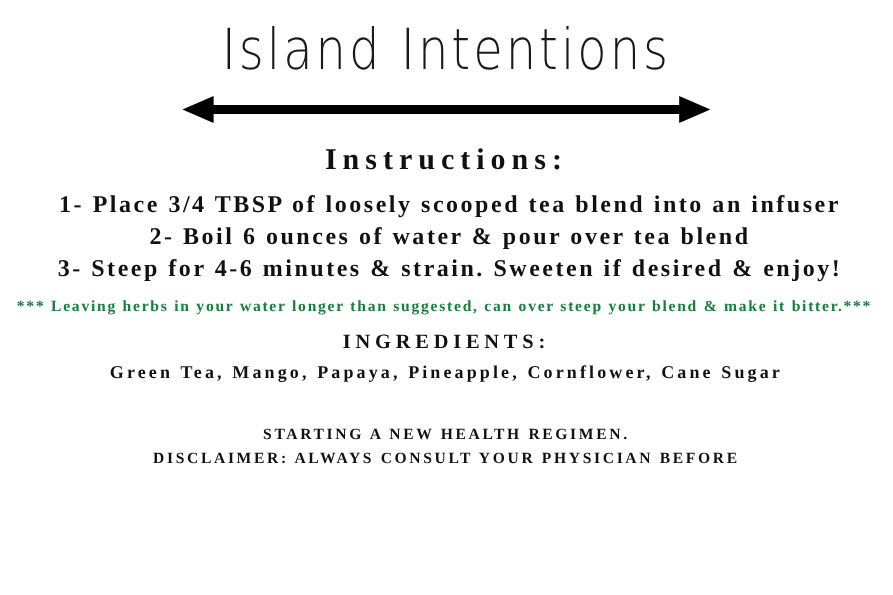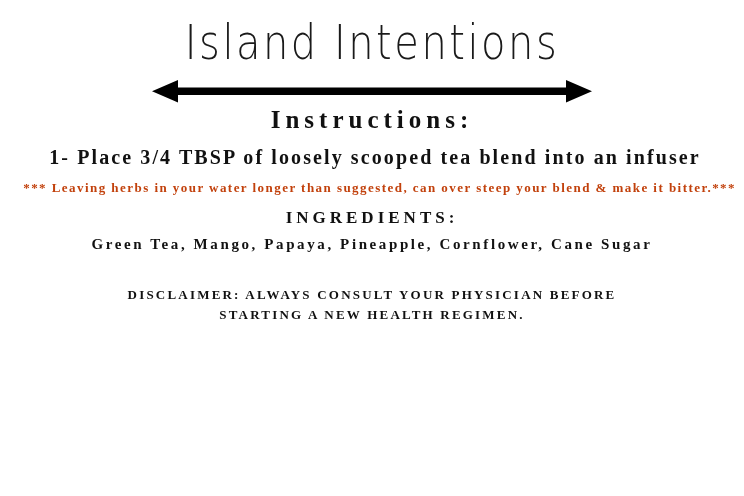--- a/index.html
+++ b/index.html
@@ -47,21 +47,21 @@
   .arrow-svg { display: block; }
 
   
   .section-heading {
     text-align: center;
     font-family: "Liberation Serif", serif;
     font-weight: bold;
     font-size: 25px;
     letter-spacing: 5px;
     color: #111111;
-    margin-top: 0;
+    margin-top: 14px;
   }
   .ingredients-heading {
     text-align: center;
     font-family: "Liberation Serif", serif;
     font-weight: bold;
     font-size: 17px;
     letter-spacing: 4px;
     color: #111111;
     margin-top: 10px;
   }
@@ -83,22 +83,22 @@
 
   
   .note {
     margin: 8px 0 0 0;
     padding: 0 8px 0 14px;
     font-family: "Liberation Serif", serif;
     font-weight: bold;
     font-size: 13px;
     letter-spacing: 1.45px;
     line-height: 1.5;
-    color: #c2410c;
-    text-align: right;
+    color: #15803d;
+    text-align: left;
   }
 
   
   .ingredients-list {
     text-align: center;
     font-family: "Liberation Serif", serif;
     font-weight: bold;
     font-size: 15px;
     letter-spacing: 2.6px;
     color: #111111;
@@ -130,26 +130,28 @@
       <rect x="22" y="9.5" width="396" height="7.5" fill="#000000"></rect>
       <polygon points="0,13.2 26,2 26,24.5" fill="#000000"></polygon>
       <polygon points="440,13.2 414,2 414,24.5" fill="#000000"></polygon>
     </svg>
   </div>
 
   <div class="section-heading">Instructions:</div>
 
   <div class="steps">
     <div class="step">1- Place 3/4 TBSP of loosely scooped tea blend into an infuser</div>
+    <div class="step">2- Boil 6 ounces of water &amp; pour over tea blend</div>
+    <div class="step">3- Steep for 4-6 minutes &amp; strain. Sweeten if desired &amp; enjoy!</div>
   </div>
 
   <div class="note">*** Leaving herbs in your water longer than suggested, can over steep your blend &amp; make it bitter.***</div>
 
   <div class="ingredients-heading">INGREDIENTS:</div>
 
   <div class="ingredients-list">Green Tea, Mango, Papaya, Pineapple, Cornflower, Cane Sugar</div>
 
   <div class="disclaimer">
+    <div>STARTING A NEW HEALTH REGIMEN.</div>
     <div>DISCLAIMER: ALWAYS CONSULT YOUR PHYSICIAN BEFORE</div>
-    <div>STARTING A NEW HEALTH REGIMEN.</div>
   </div>
 
 </div>
 
 </body></html>

